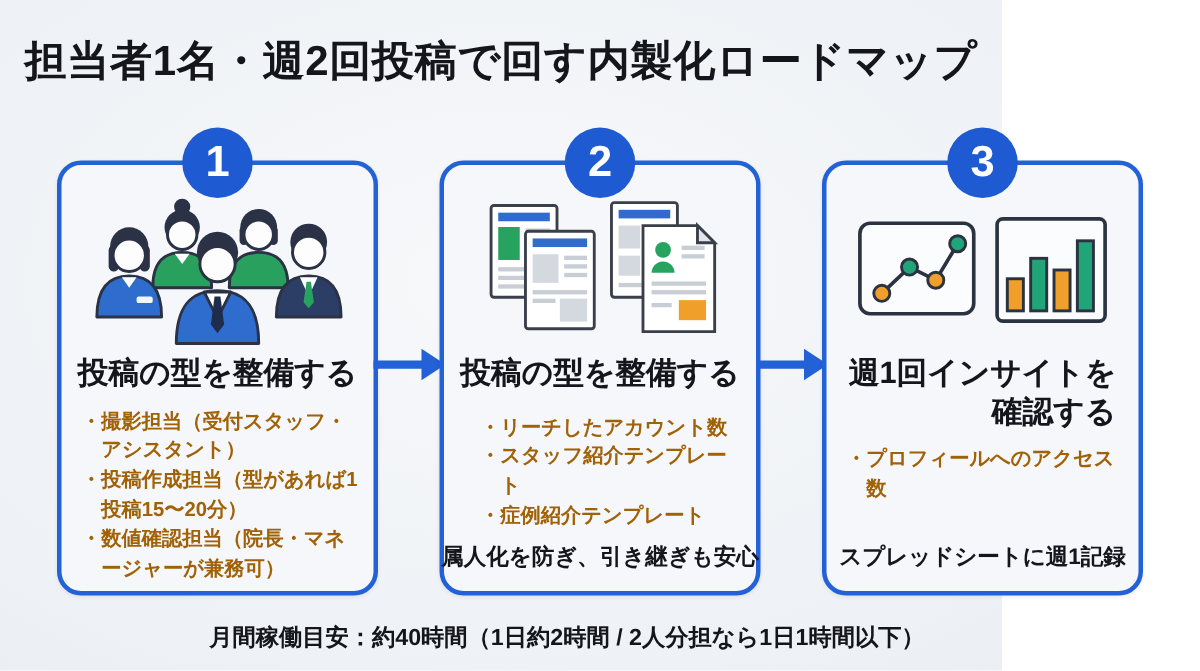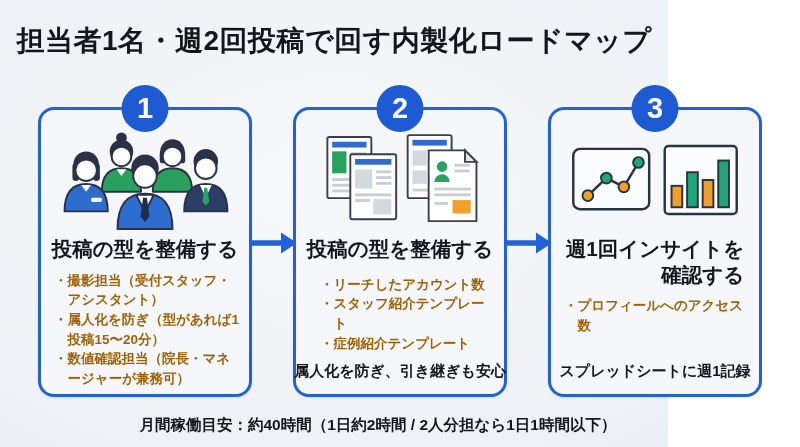--- a/index.html
+++ b/index.html
@@ -116,21 +116,21 @@
           <circle cx="90" cy="48" r="12" fill="#fdfdfd" stroke="#2b3246" stroke-width="2"></circle>
           <path d="M62,102 C62,74 74,66 90,66 C106,66 118,74 118,102 Z" fill="#2e6ccd" stroke="#2b3246" stroke-width="2"></path>
           <path d="M81,67 L90,85 L99,67 Z" fill="#ffffff" stroke="#2b3246" stroke-width="2"></path>
           <path d="M88,70 L92,70 L94.5,89 L90,95 L85.5,89 Z" fill="#1f2d4d"></path>
         </g>
       </svg>
     </div>
     <h2 class="card-title">投稿の型を整備する</h2>
     <ul class="bullets">
       <li>・撮影担当（受付スタッフ・アシスタント）</li>
-      <li>・属人化を防ぎ（型があれば1投稿15〜20分）</li>
+      <li>・投稿作成担当（型があれば1投稿15〜20分）</li>
       <li>・数値確認担当（院長・マネージャーが兼務可）</li>
     </ul>
   </section>
 
   <svg class="arrow arrow-1" width="50" height="26" viewBox="0 0 50 26">
     <line x1="1" y1="13" x2="36" y2="13" stroke="#2261d6" stroke-width="5.5"></line>
     <polygon points="33,2.5 49,13 33,23.5" fill="#2261d6"></polygon>
   </svg>
 
   <section class="card card-2">

